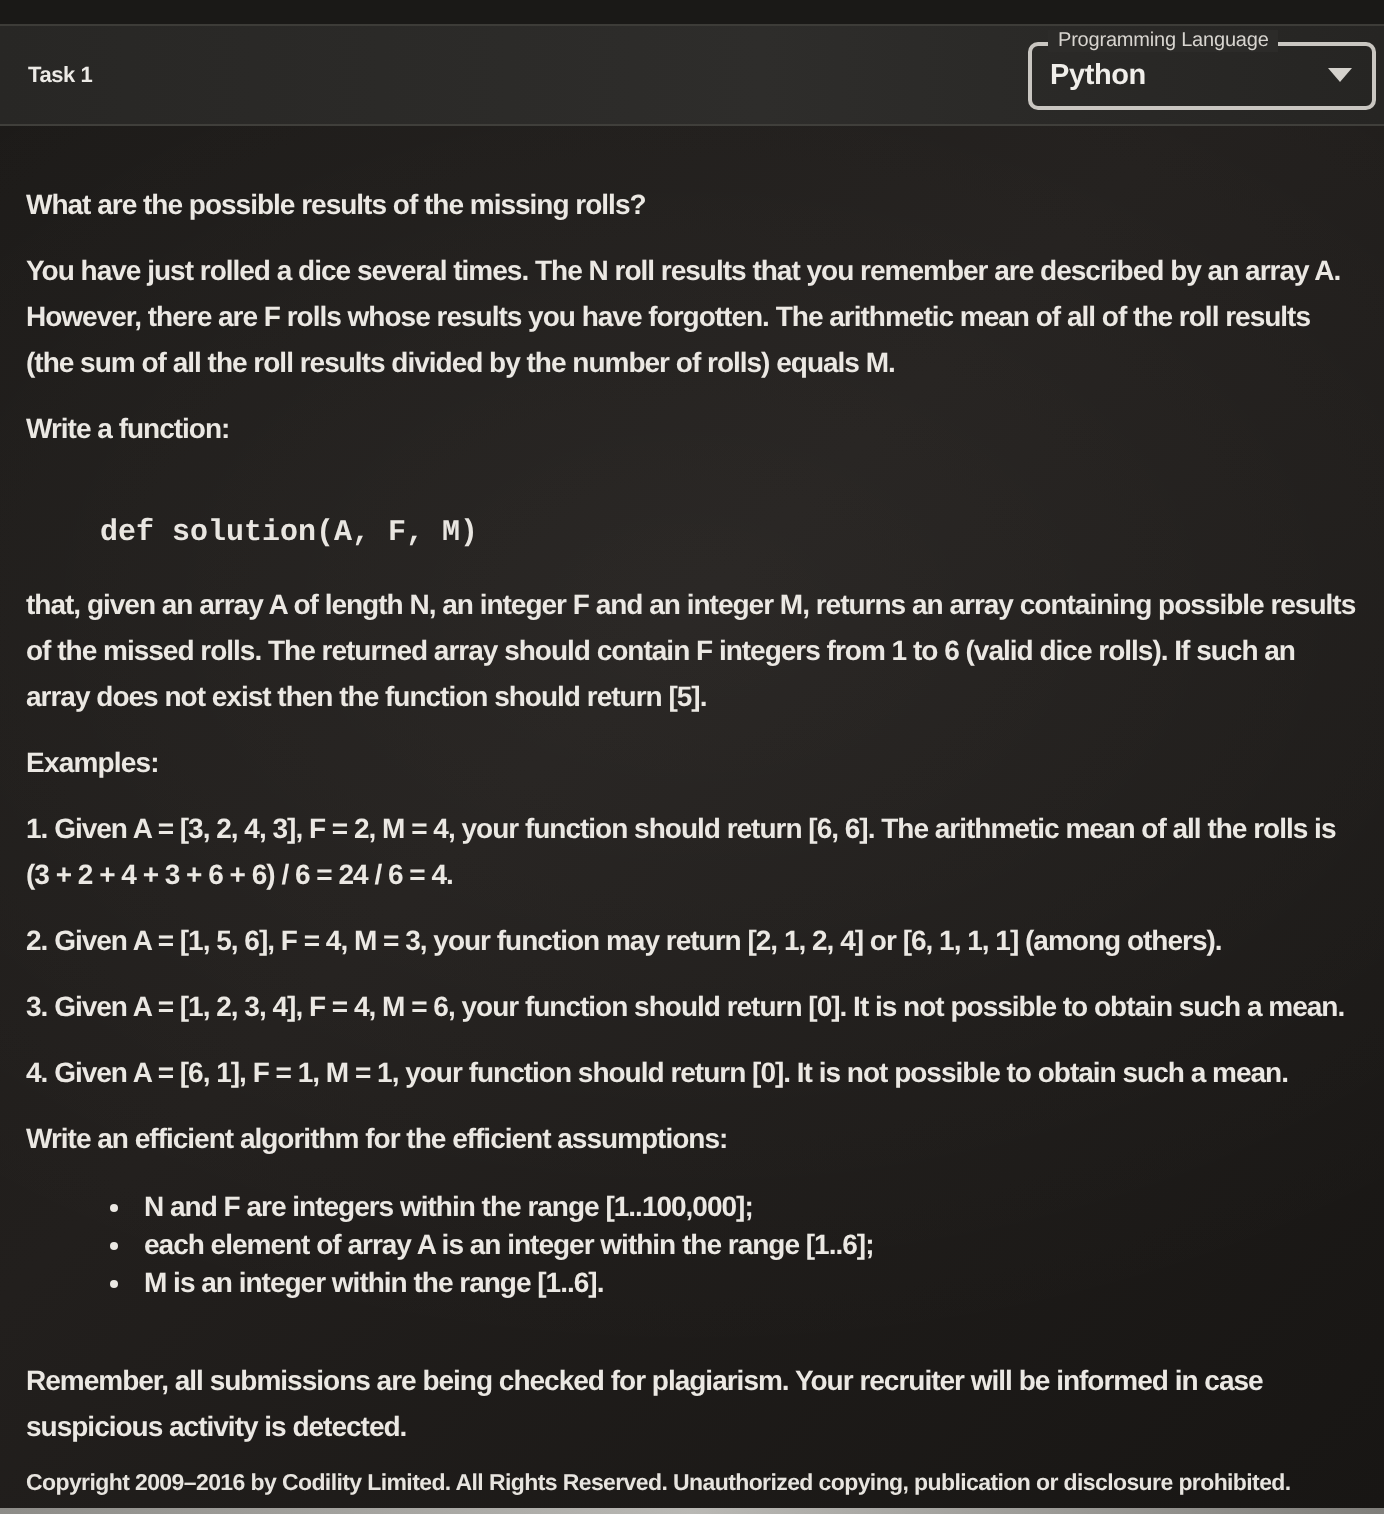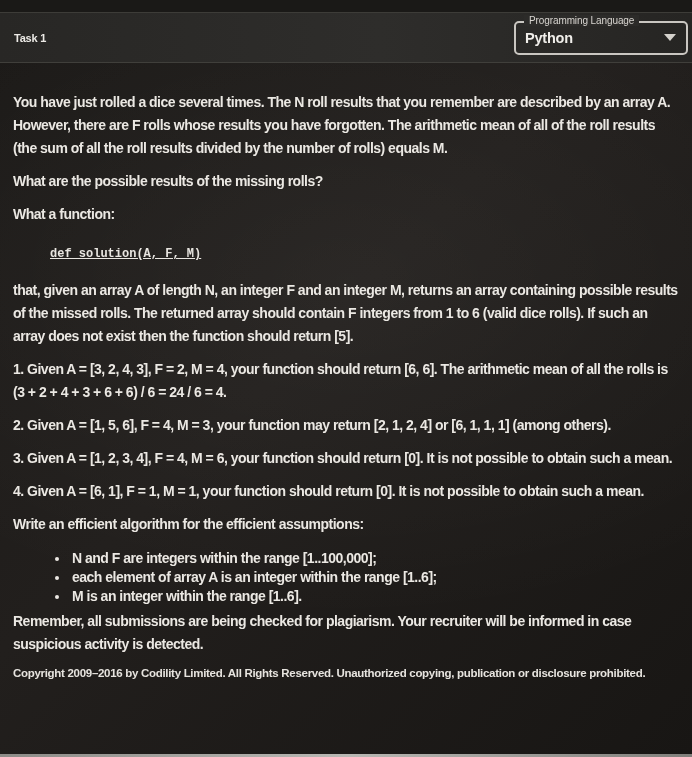--- a/index.html
+++ b/index.html
@@ -84,33 +84,32 @@
     color: #ebe8e3;
     font-size: 14px;
     font-weight: 700;
     letter-spacing: -0.5px;
     line-height: 23px;
     background: radial-gradient(ellipse 120% 80% at 50% 35%, rgba(255,252,245,0.045) 0%, rgba(0,0,0,0) 70%);
   }
   .task-body p { margin: 0 0 10px 0; }
   .code {
     font-family: "Liberation Mono", "DejaVu Sans Mono", monospace;
-    font-size: 12px;
+    font-size: 15px;
     font-weight: 700;
     letter-spacing: 0;
     color: #e9e6e1;
-    margin: 20px 0 16px 37px;
+    margin: 32px 0 16px 37px;
     line-height: 17px;
     white-space: pre;
-    text-decoration: underline;
   }
   .heading { font-weight: 700; letter-spacing: -0.4px; }
   .bold-word { font-weight: 800; }
   ul.assumptions {
-    margin: 13px 0 4px 0;
+    margin: 13px 0 28px 0;
     padding-left: 57px;
     line-height: 19px;
   }
   ul.assumptions li { margin: 0; padding-left: 2px; }
   .copyright {
     font-size: 11.5px;
     letter-spacing: -0.3px;
     line-height: 15px;
     margin-top: 13px;
     color: #e7e4df;
@@ -134,25 +133,26 @@
   <header class="task-header">
     <div class="task-title">Task 1</div>
     <div class="lang-select">
       <span class="lang-label">Programming Language</span>
       <span class="lang-value">Python</span>
       <span class="caret"></span>
     </div>
   </header>
 
   <main class="task-body">
+    <p>What are the possible results of the missing rolls?</p>
     <p>You have just rolled a dice several times. The N roll results that you remember are described by an array A. However, there are F rolls whose results you have forgotten. The arithmetic mean of all of the roll results (the sum of all the roll results divided by the number of rolls) equals M.</p>
-    <p>What are the possible results of the missing rolls?</p>
-    <p>What a function:</p>
+    <p>Write a function:</p>
     <div class="code">def solution(A, F, M)</div>
     <p>that, given an array A of length N, an integer F and an integer M, returns an array containing possible results of the missed rolls. The returned array should contain F integers from 1 to 6 (valid dice rolls). If such an array does not exist then the function should return [5].</p>
+    <p class="heading">Examples:</p>
     <p>1. Given A = [3, 2, 4, 3], F = 2, M = 4, your function should return [6, 6]. The arithmetic mean of all the rolls is (3 + 2 + 4 + 3 + 6 + 6) / 6 = 24 / 6 = 4.</p>
     <p>2. Given A = [1, 5, 6], F = 4, M = 3, your function may return [2, 1, 2, 4] or [6, 1, 1, 1] (among others).</p>
     <p>3. Given A = [1, 2, 3, 4], F = 4, M = 6, your function should return [0]. It is not possible to obtain such a mean.</p>
     <p>4. Given A = [6, 1], F = 1, M = 1, your function should return [0]. It is not possible to obtain such a mean.</p>
     <p><span>Write an </span><span class="bold-word">efficient</span><span> algorithm for the efficient assumptions:</span></p>
     <ul class="assumptions">
       <li>N and F are integers within the range [1..100,000];</li>
       <li>each element of array A is an integer within the range [1..6];</li>
       <li>M is an integer within the range [1..6].</li>
     </ul>

